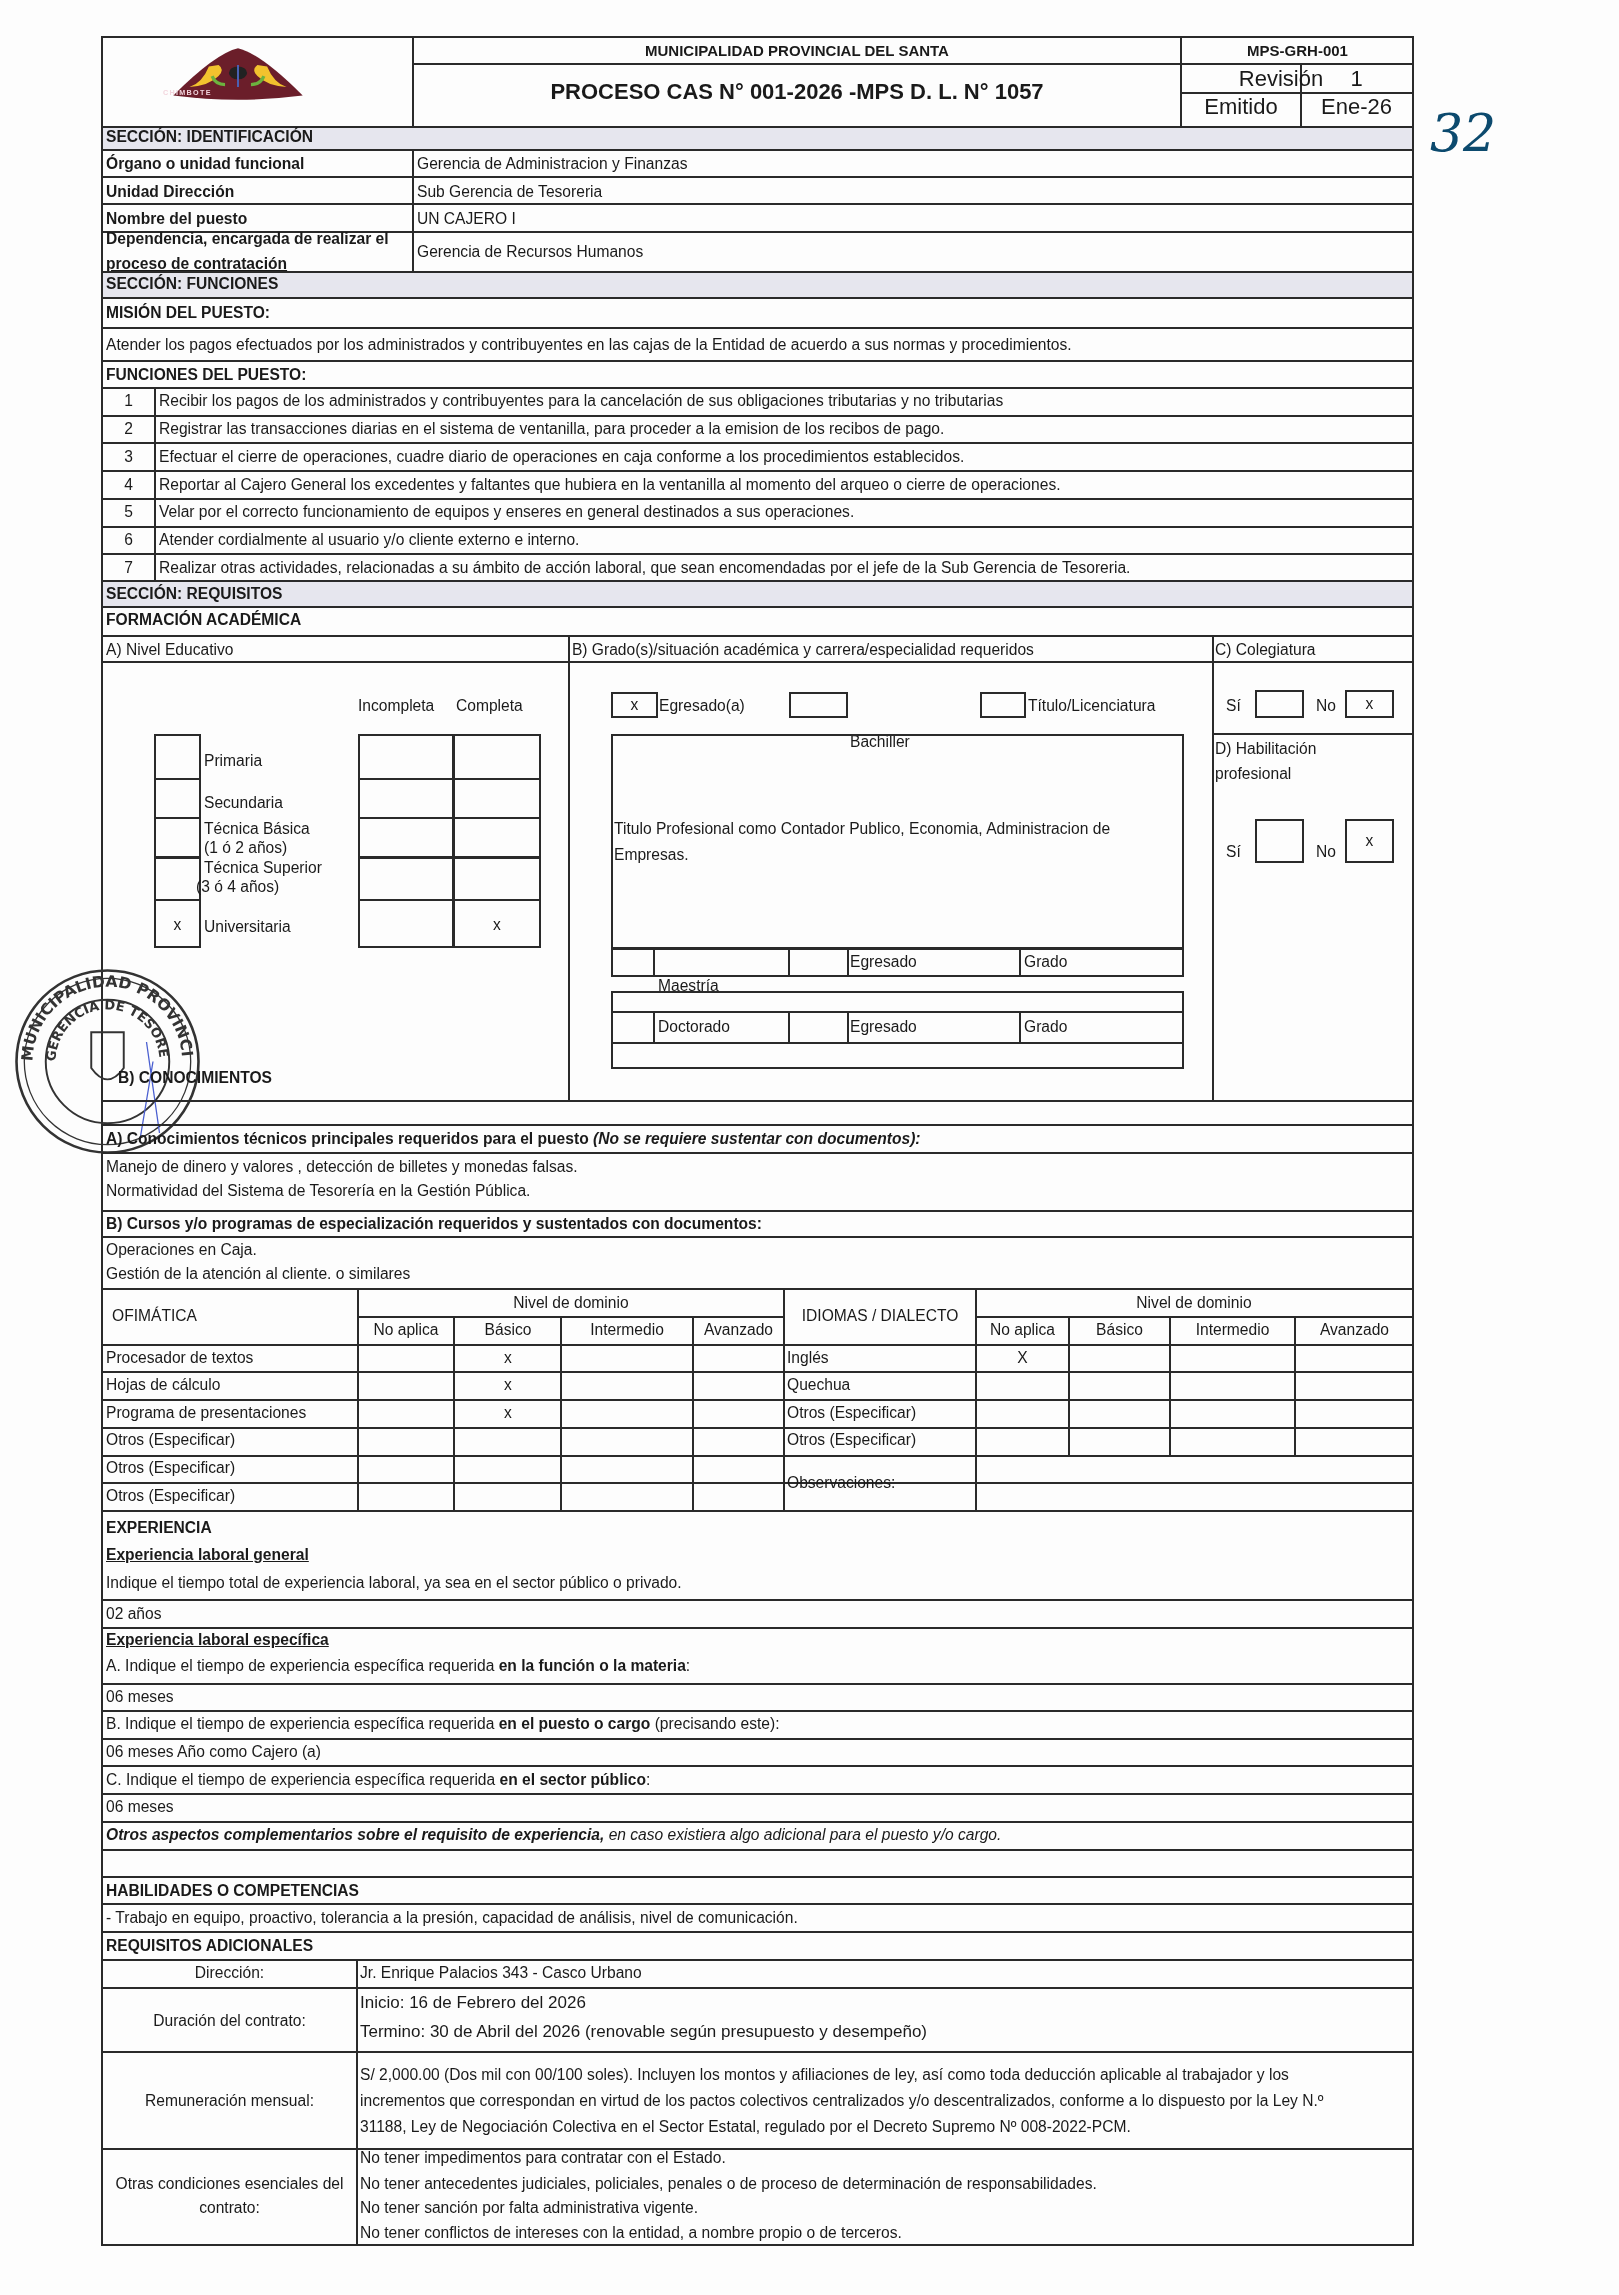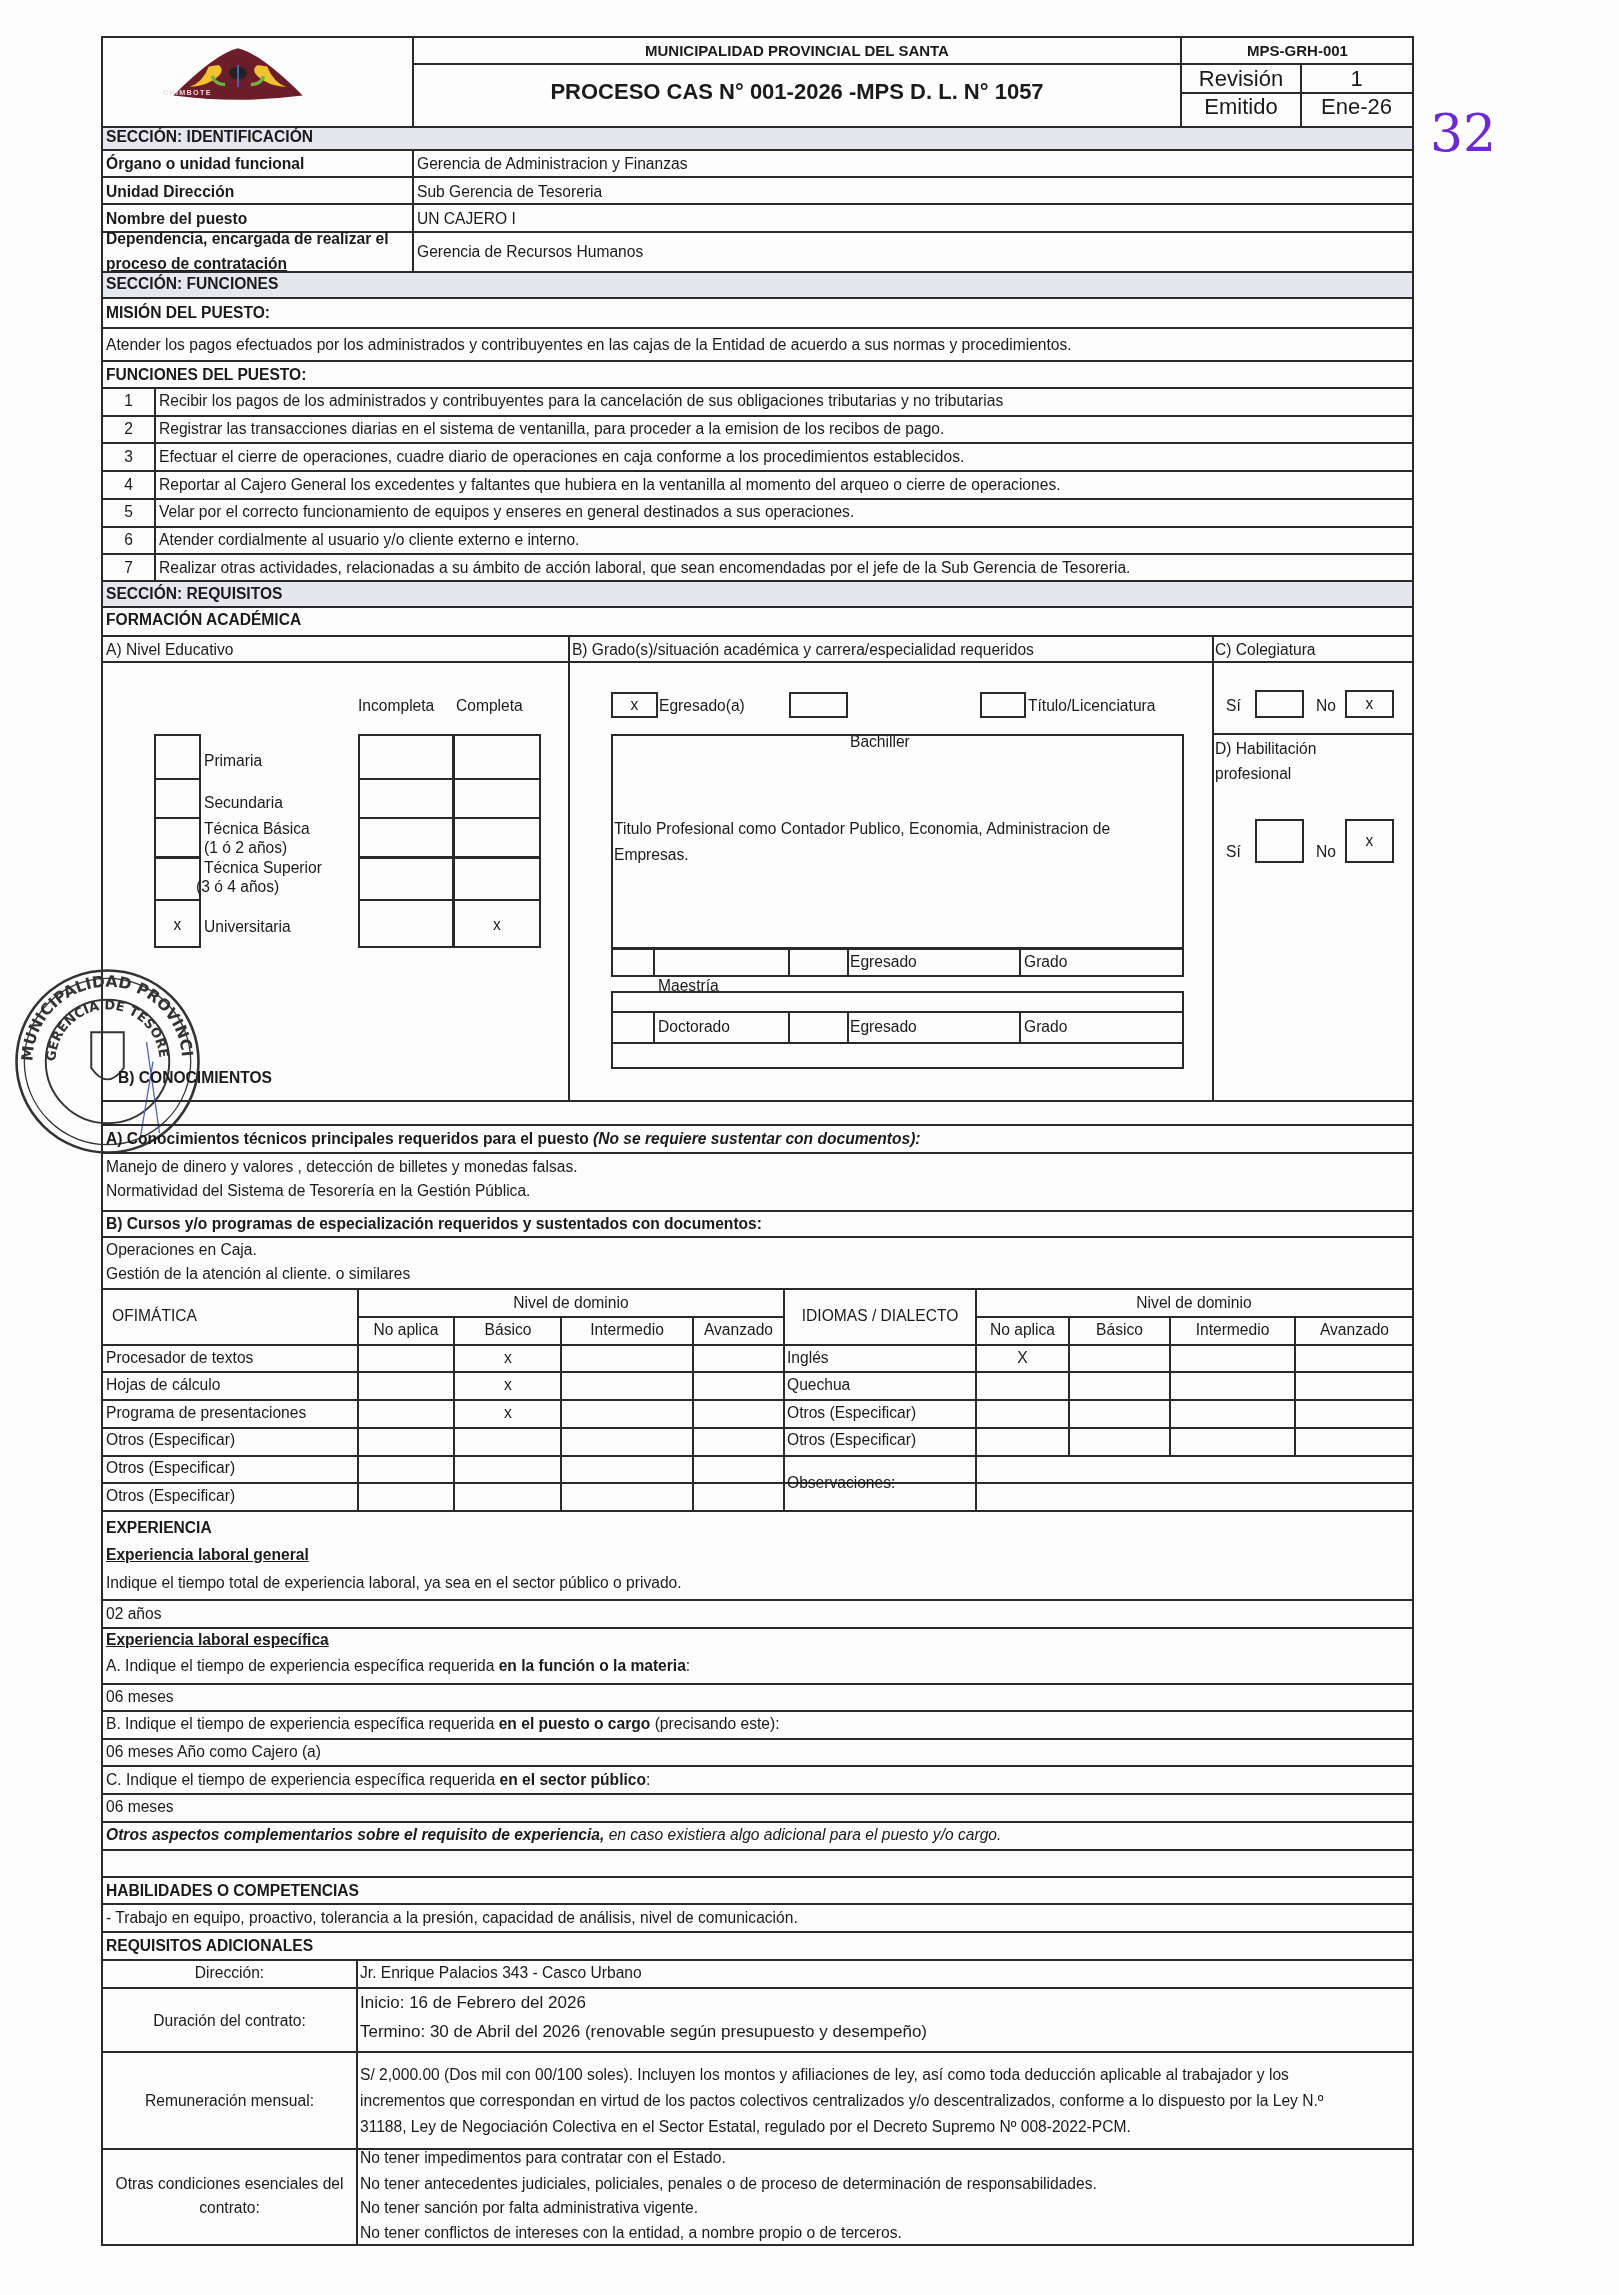--- a/index.html
+++ b/index.html
@@ -38,25 +38,25 @@
 </div>
 <div class="vl" style="left:412px;top:36px;height:91px;"></div>
 <div class="vl" style="left:1180px;top:36px;height:91px;"></div>
 <div class="vl" style="left:1300px;top:64px;height:63px;"></div>
 <div class="hl" style="left:412px;top:63px;width:1001px;"></div>
 <div class="hl" style="left:1180px;top:92px;width:233px;"></div>
 
 <span class="t b c" style="left:414px;top:41px;width:766px;font-size:15px;">MUNICIPALIDAD PROVINCIAL DEL SANTA</span>
 <span class="t b c" style="left:414px;top:79px;width:766px;font-size:22px;line-height:26px;">PROCESO CAS N° 001-2026 -MPS D. L. N° 1057</span>
 <span class="t b c" style="left:1182px;top:41px;width:231px;font-size:15px;">MPS-GRH-001</span>
-<span class="t c" style="left:1182px;top:66px;width:118px;font-size:22px;line-height:26px;">Revisión</span>
+<span class="t c" style="left:1182px;top:66px;width:118px;font-size:22px;line-height:26px;padding-left:40px;">Revisión</span>
 <span class="t c" style="left:1302px;top:66px;width:109px;font-size:22px;line-height:26px;">1</span>
 <span class="t c" style="left:1182px;top:94px;width:118px;font-size:22px;line-height:26px;">Emitido</span>
 <span class="t c" style="left:1302px;top:94px;width:109px;font-size:22px;line-height:26px;">Ene-26</span>
-<span class="t" style="left:1430px;top:104px;font-size:52px;line-height:59px;color:#6d28d9;font-family:'DejaVu Serif',serif;">32</span>
+<span class="t" style="left:1430px;top:104px;font-size:52px;line-height:59px;color:#0c4a6e;font-family:'DejaVu Serif',serif;font-style:italic;">32</span>
 
 <div class="sec" style="left:103px;top:127px;width:1309px;height:22px;"></div>
 <div class="hl" style="left:101px;top:126px;width:1313px;"></div>
 <span class="t b" style="left:106px;top:127px;">SECCIÓN: IDENTIFICACIÓN</span>
 <div class="hl" style="left:101px;top:149px;width:1313px;"></div>
 <div class="vl" style="left:412px;top:149px;height:124px;"></div>
 
 <span class="t b" style="left:106px;top:154px;">Órgano o unidad funcional</span>
 <span class="t" style="left:417px;top:154px;">Gerencia de Administracion y Finanzas</span>
 <div class="hl" style="left:101px;top:176px;width:1313px;"></div>

